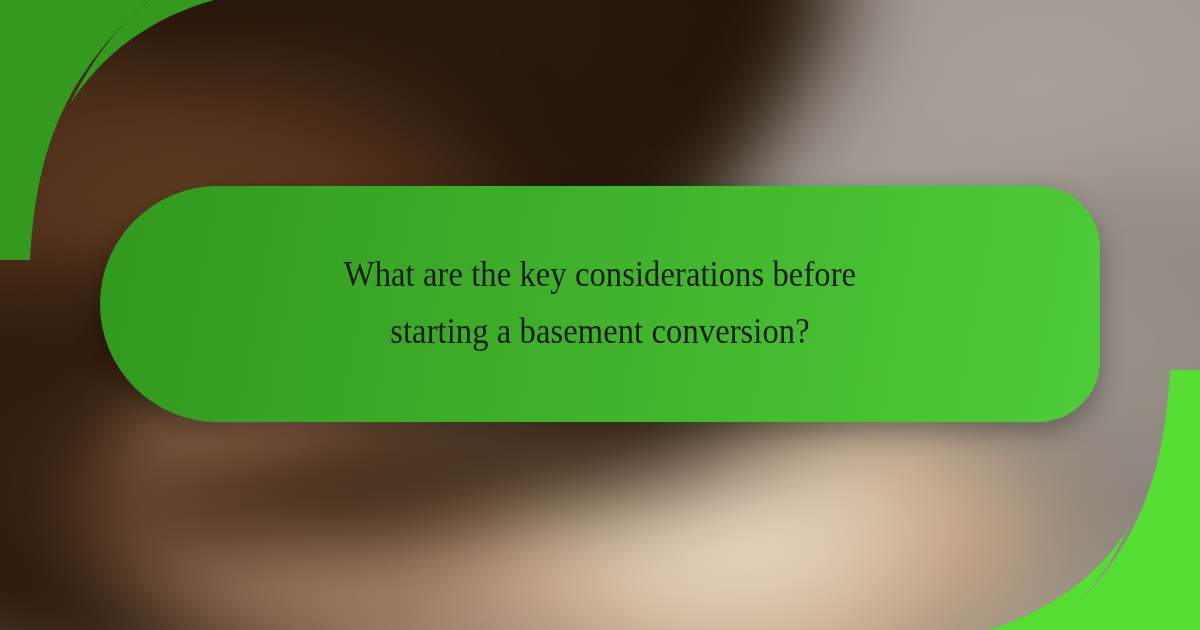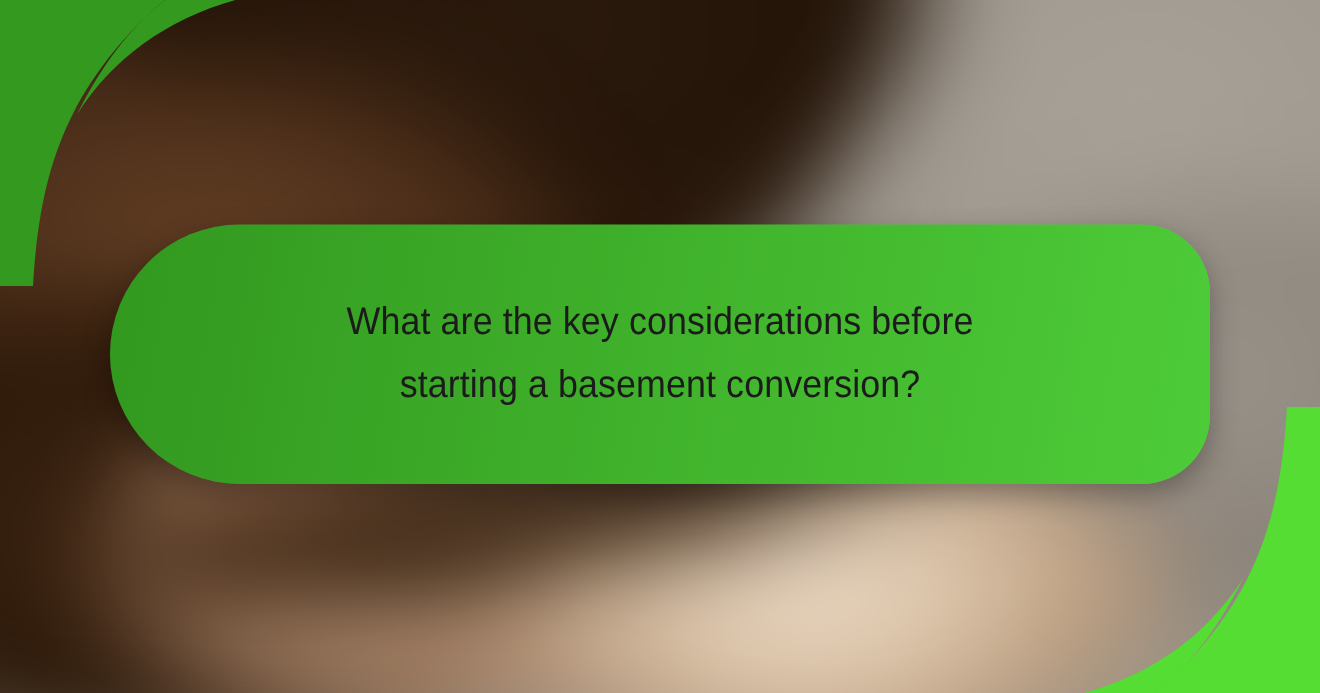--- a/index.html
+++ b/index.html
@@ -135,29 +135,30 @@
     position: absolute;
     pointer-events: none;
   }
   #decor-tl { left: 0; top: 0; width: 300px; height: 260px; }
   #decor-br { right: 0; bottom: 0; width: 300px; height: 260px; }
 
   
   #question-card {
     position: absolute;
     left: 100px;
-    top: 204px;
+    top: 186px;
     width: 1000px;
     height: 236px;
     border-radius: 118px 62px 62px 118px;
     box-sizing: border-box;
     display: flex;
     align-items: center;
     justify-content: center;
     box-shadow: 0 10px 26px rgba(0,0,0,0.30);
+    font-family: Liberation Serif, serif;
   }
 
   #question-text {
     width: 720px;
     text-align: center;
     font-size: 35px;
     line-height: 1.62;
     font-weight: 400;
     color: #1b1b1b;
     letter-spacing: 0.1px;

